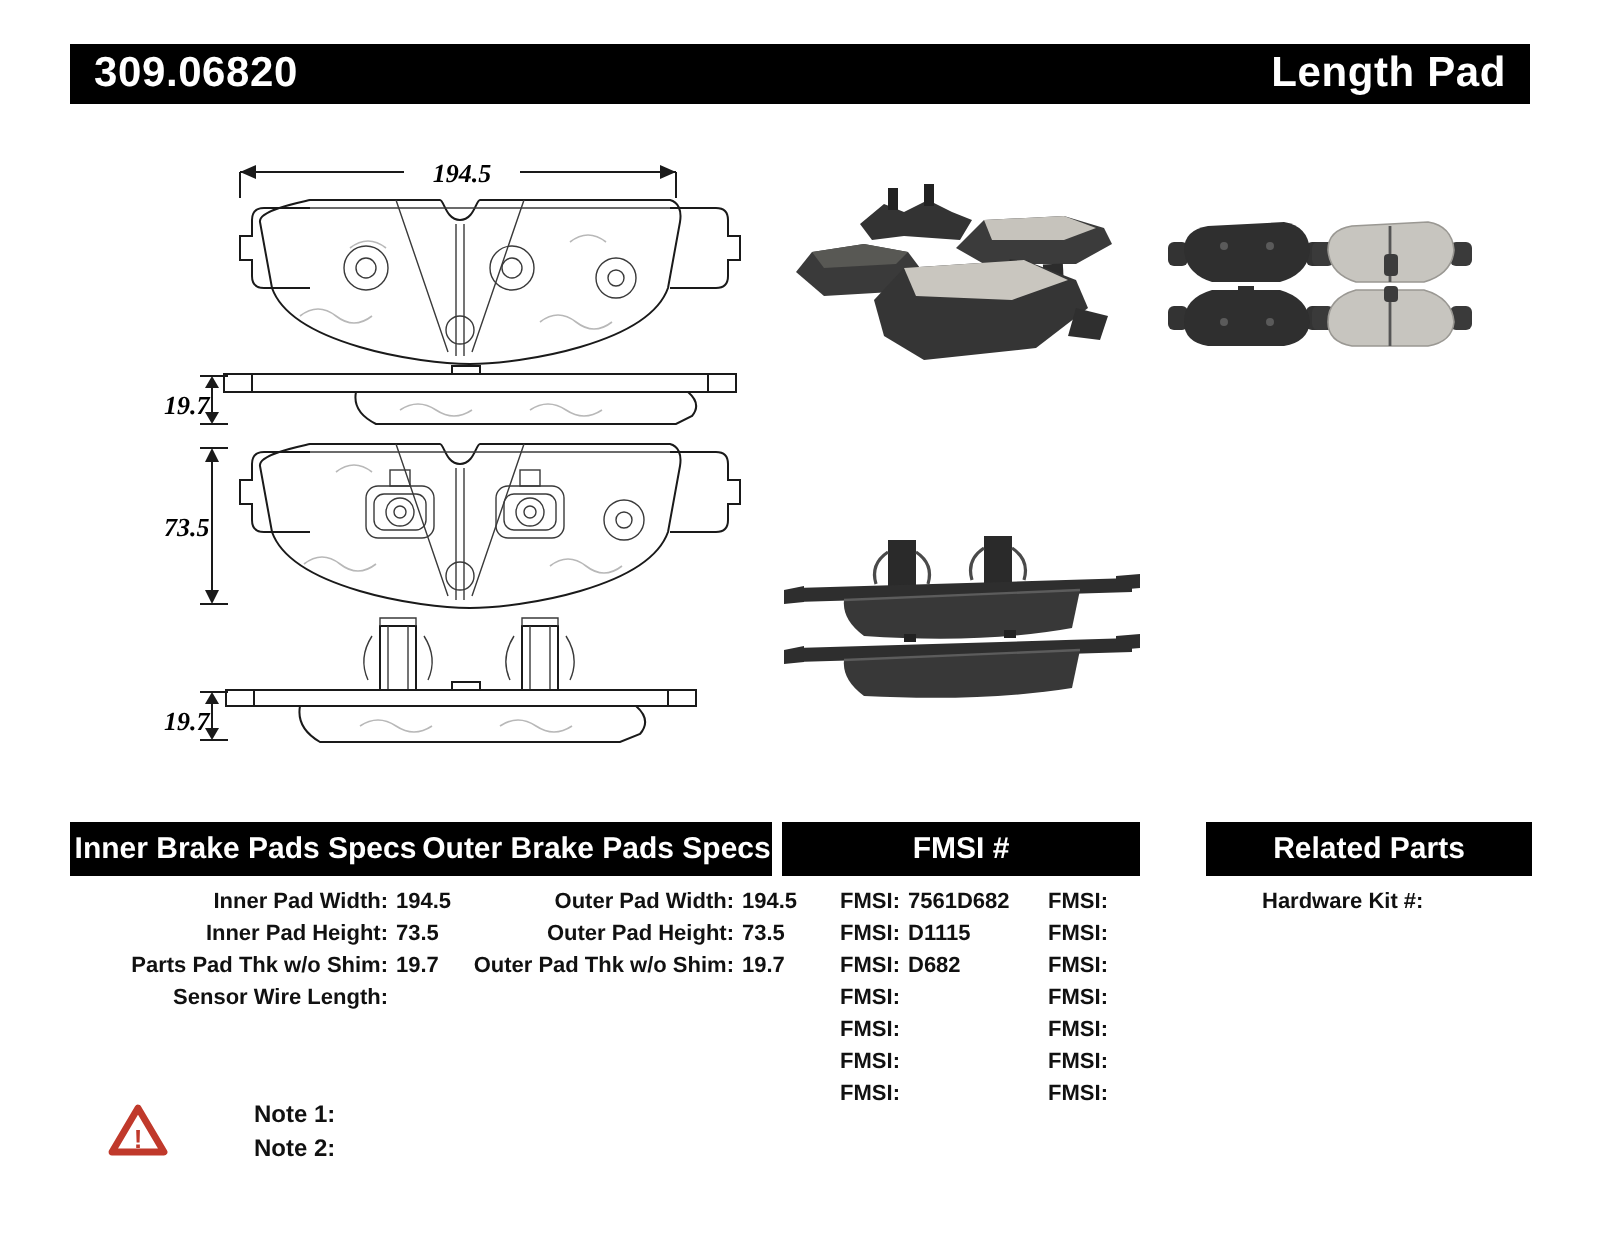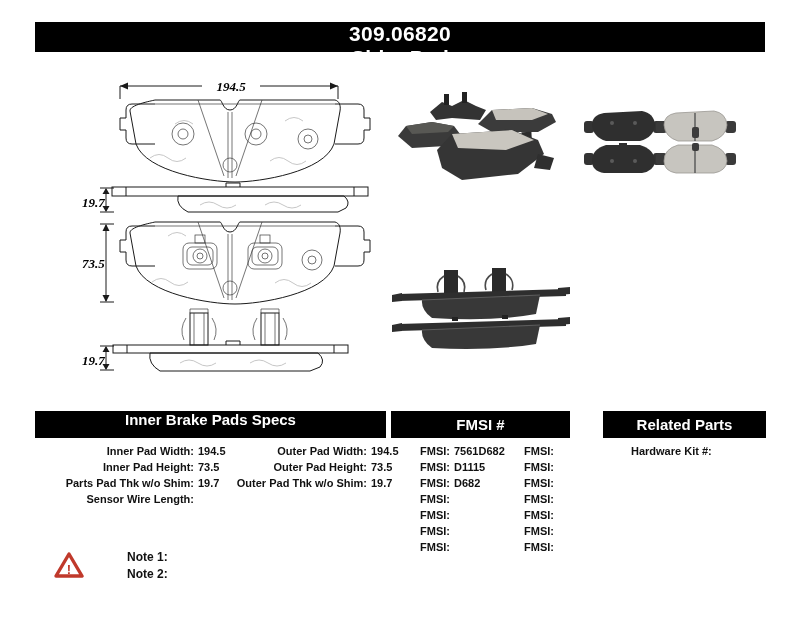--- a/index.html
+++ b/index.html
@@ -3,39 +3,39 @@
 <meta charset="utf-8">
 <style>
   html,body{margin:0;padding:0;background:#fff;}
   .page{position:relative;width:800px;height:619px;background:#ffffff;
         font-family:"Liberation Sans",sans-serif;overflow:hidden;}
 
   
   .title-bar{position:absolute;left:35px;top:22px;width:730px;height:30px;
     background:#000;color:#fff;display:flex;justify-content:space-between;
     align-items:center;padding:0 12px;box-sizing:border-box;
-    font-size:21px;font-weight:bold;letter-spacing:.3px;flex-direction:column;}
+    font-size:21px;font-weight:bold;letter-spacing:.3px;}
 
   
   .fig{position:absolute;}
   .tech-svg{left:80px;top:66px;}
   .photo1{left:392px;top:88px;}
   .photo2{left:580px;top:103px;}
   .photo3{left:392px;top:262px;}
   .line{stroke:#1a1a1a;stroke-width:1;fill:none;}
   .thin{stroke:#3a3a3a;stroke-width:.7;fill:none;}
   .wm{stroke:#b8b8b8;stroke-width:.8;fill:none;}
   .dim{font:italic bold 13px "Liberation Serif",serif;fill:#000;}
   .arr{fill:#1a1a1a;stroke:none;}
 
   
   .hdr-bar{position:absolute;top:411px;height:27px;background:#000;color:#fff;
     font-weight:bold;font-size:15px;display:flex;align-items:center;
     justify-content:center;box-sizing:border-box;}
-  .specs-bar{left:35px;width:351px;flex-direction:column;}
+  .specs-bar{left:35px;width:351px;}
   .specs-bar span{flex:1;text-align:center;}
   .fmsi-bar{left:391px;width:179px;}
   .related-bar{left:603px;width:163px;}
 
   .col{position:absolute;top:443px;font-size:11px;font-weight:bold;color:#111;}
   .inner-col{left:35px;}
   .outer-col{left:208px;}
   .fmsi-col1{left:392px;}
   .fmsi-col2{left:496px;}
   .related-col{left:603px;}
@@ -50,21 +50,21 @@
     font-weight:bold;color:#111;}
   .note-lines div{height:17px;line-height:17px;padding-left:32px;}
 </style>
 </head>
 <body>
 
 <div class="page">
 
   <header class="title-bar">
     <span>309.06820</span>
-    <span>Shim Pad</span>
+    <span>Length Pad</span>
   </header>
 
   <svg class="fig tech-svg" width="310" height="310" viewBox="0 0 310 310">
     <defs>
       <g id="pad-shell">
         <path class="line" d="M75,34 L140,34 C142,34 143,44 150,44 C157,44 158,34 160,34 L255,34
                               C259,35 261,39 260,45 L254,78 C244,106 180,116 155,116
                               C130,116 66,106 56,78 L50,45 C49,39 71,35 75,34 Z"></path>
         <path class="line" d="M75,38 L52,38 Q46,38 46,44 L46,52 L40,52 L40,64 L46,64 L46,72 Q46,78 52,78 L75,78"></path>
         <path class="line" d="M255,38 L278,38 Q284,38 284,44 L284,52 L290,52 L290,64 L284,64 L284,72 Q284,78 278,78 L255,78"></path>
@@ -214,20 +214,21 @@
       <polygon points="6,62 174,57 174,64 6,69" fill="#2e2e2e"></polygon>
       <rect x="60" y="55" width="6" height="4" fill="#222"></rect>
       <rect x="110" y="53" width="6" height="4" fill="#222"></rect>
       <path d="M30,68 L148,63 L144,82 Q100,89 40,86 Q29,78 30,68 Z" fill="#383838"></path>
       <path d="M30,68 L148,63" stroke="#5c5c5c" stroke-width="1.2" fill="none"></path>
     </g>
   </svg>
 
   <div class="hdr-bar specs-bar">
     <span>Inner Brake Pads Specs</span>
+    <span>Outer Brake Pads Specs</span>
   </div>
   <div class="hdr-bar fmsi-bar">
     <span>FMSI #</span>
   </div>
   <div class="hdr-bar related-bar">
     <span>Related Parts</span>
   </div>
 
   <div class="col inner-col">
     <div class="spec-row">

